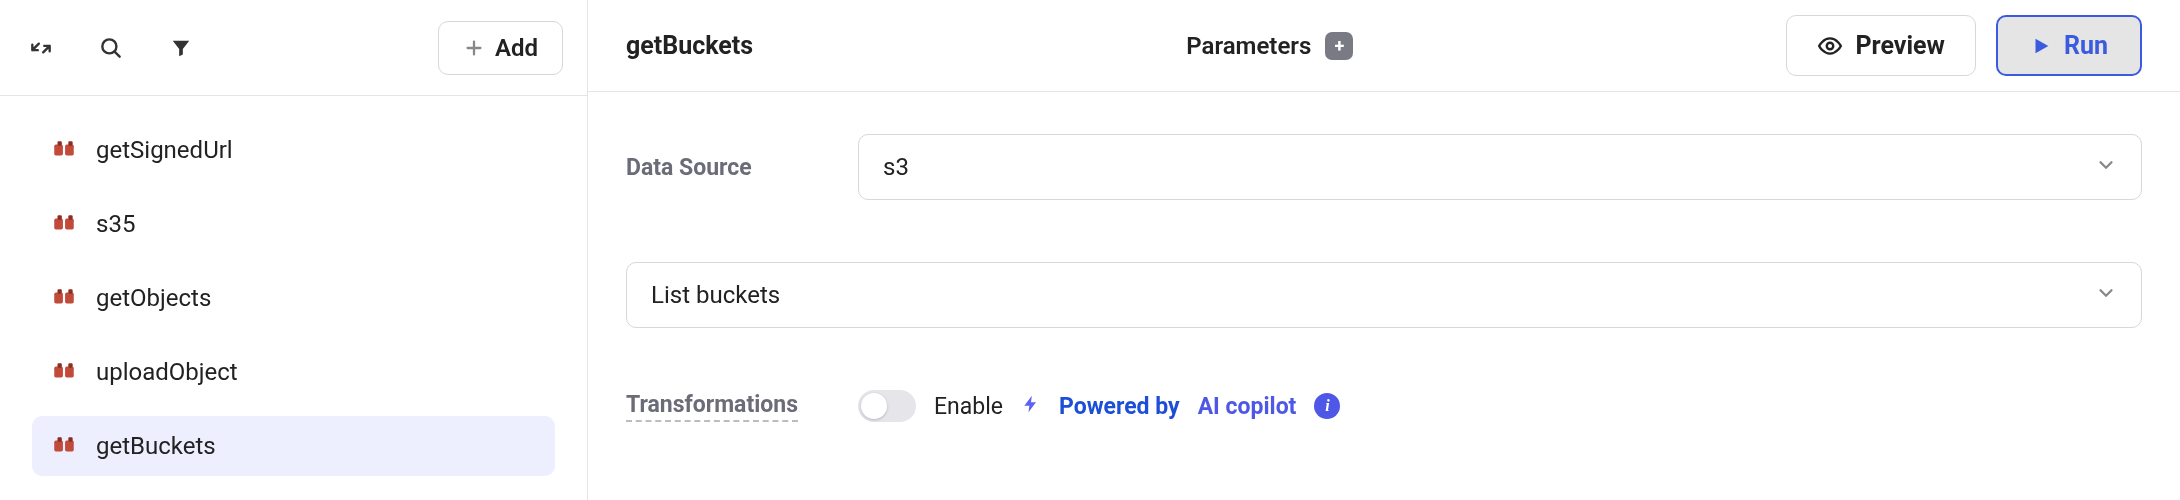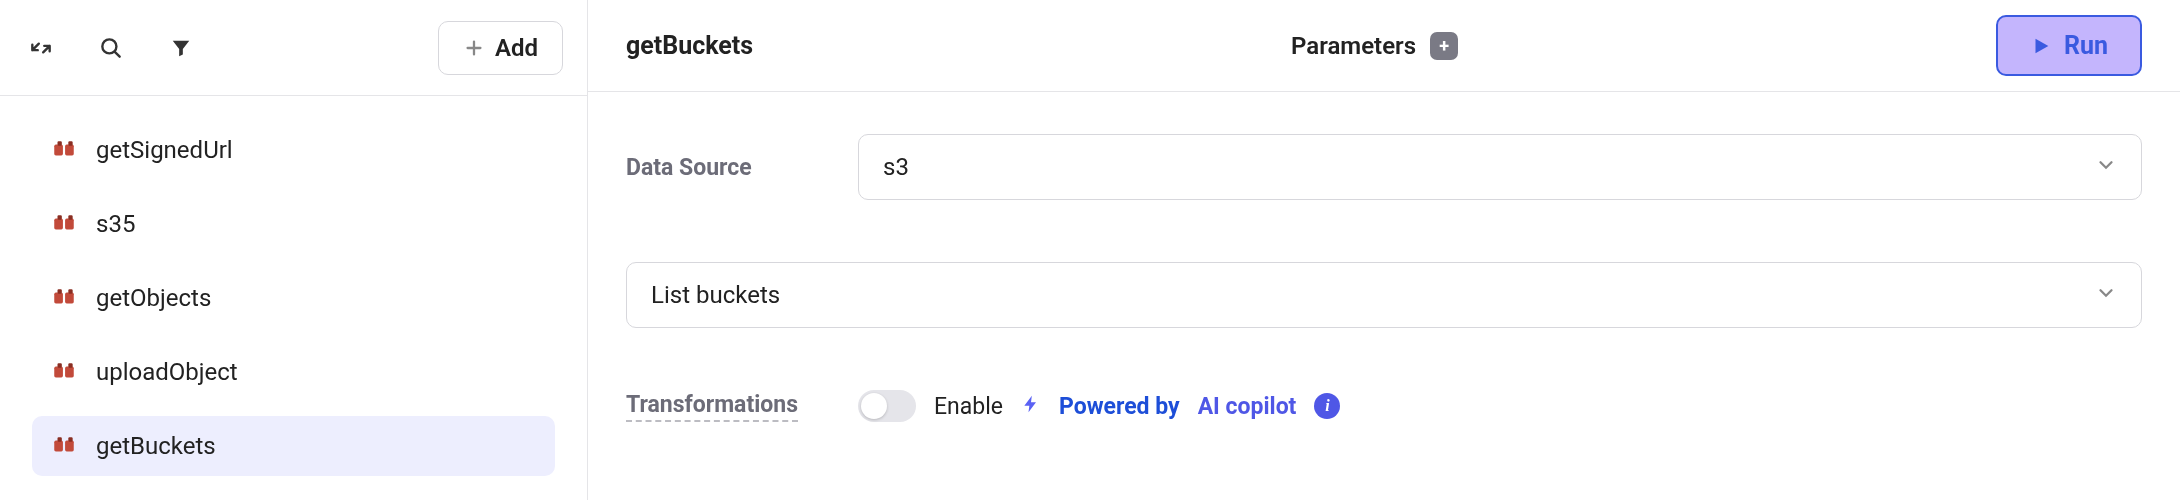--- a/index.html
+++ b/index.html
@@ -22,21 +22,21 @@
 
 
 .main { flex: 1; display: flex; flex-direction: column; }
 .main-header { height: 92px; border-bottom: 1px solid #e5e5e8; display: flex; align-items: center; padding: 0 38px; gap: 20px; }
 .query-title { font-size: 25px; font-weight: 700; color: #222; }
 .header-center { flex: 1; display: flex; justify-content: center; align-items: center; gap: 14px; }
 .params-label { font-size: 24px; font-weight: 600; color: #222; }
 .params-plus { width: 28px; height: 28px; border-radius: 7px; background: #7a7a85; color: #fff; display: flex; align-items: center; justify-content: center; font-size: 18px; font-weight: 700; }
 .header-right { display: flex; gap: 20px; }
 .preview-btn { display: flex; align-items: center; gap: 12px; border: 1px solid #d7d7dc; background: #fff; border-radius: 10px; padding: 14px 30px; font-size: 25px; font-weight: 700; color: #222; cursor: pointer; }
-.run-btn { display: flex; align-items: center; gap: 12px; border: 2.5px solid #3a5ae0; background: #c4b5fd; border-radius: 10px; padding: 14px 32px; font-size: 25px; font-weight: 700; color: #3a5ae0; cursor: pointer; }
+.run-btn { display: flex; align-items: center; gap: 12px; border: 2.5px solid #3a5ae0; background: #e5e5e5; border-radius: 10px; padding: 14px 32px; font-size: 25px; font-weight: 700; color: #3a5ae0; cursor: pointer; }
 
 .form-area { padding: 42px 38px; }
 .form-row { display: flex; align-items: center; margin-bottom: 62px; }
 .form-row.last { margin-bottom: 0; margin-top: 48px; }
 .form-label { width: 232px; font-size: 23px; font-weight: 700; color: #6c6c78; }
 .form-label.dashed { border-bottom: 2px dashed #bcbcc2; padding-bottom: 2px; display: inline-block; width: auto; margin-right: 60px; }
 .select-box { flex: 1; border: 1px solid #d7d7dc; border-radius: 10px; padding: 18px 24px; display: flex; align-items: center; justify-content: space-between; cursor: pointer; }
 .select-text { font-size: 24px; color: #222; }
 .select-chevron { color: #888; }
 
@@ -142,20 +142,27 @@
 </div>
 
 <div class="main">
   <div class="main-header">
     <div class="query-title">getBuckets</div>
     <div class="header-center">
       <span class="params-label">Parameters</span>
       <div class="params-plus">+</div>
     </div>
     <div class="header-right">
+      <button class="preview-btn">
+        <svg width="26" height="26" viewBox="0 0 24 24" fill="none" stroke="currentColor" stroke-width="2.2" stroke-linecap="round">
+            <path d="M2 12s3.5-7 10-7 10 7 10 7-3.5 7-10 7S2 12 2 12z"></path>
+            <circle cx="12" cy="12" r="3"></circle>
+          </svg>
+        <span>Preview</span>
+      </button>
       <button class="run-btn">
         <svg width="22" height="22" viewBox="0 0 24 24" fill="currentColor">
             <path d="M6 4l14 8-14 8V4z"></path>
           </svg>
         <span>Run</span>
       </button>
     </div>
   </div>
 
   <div class="form-area">

